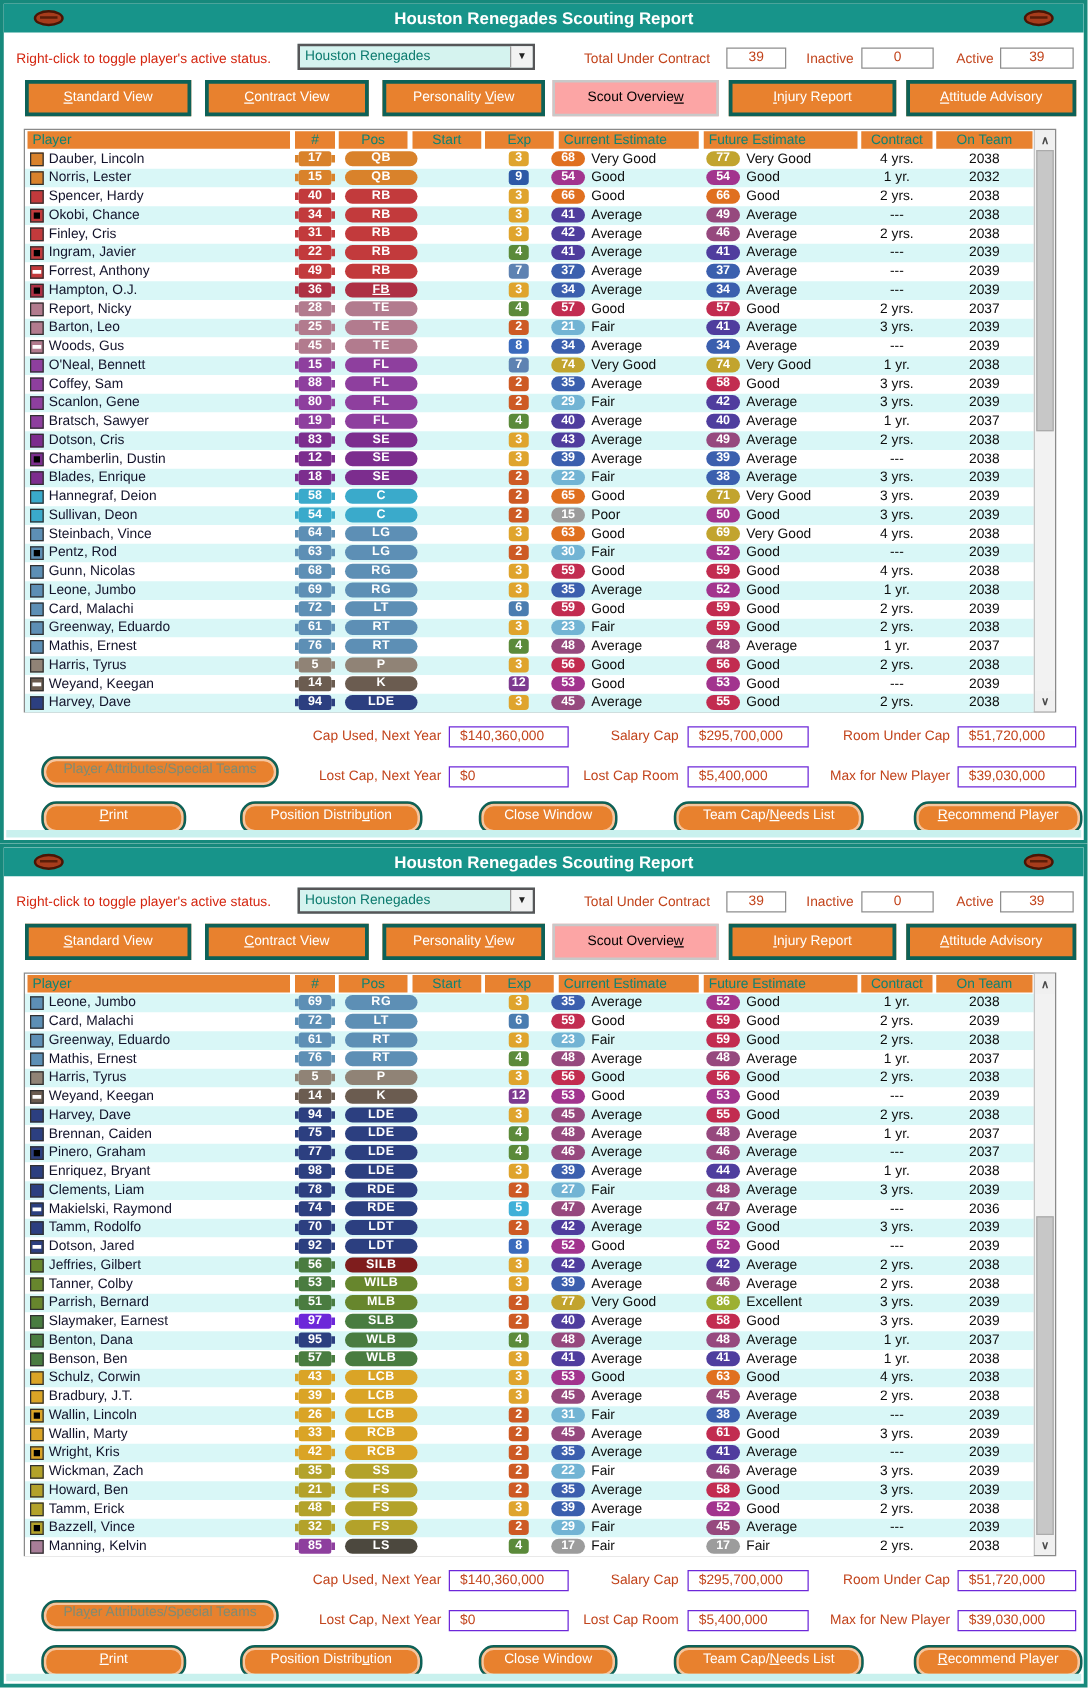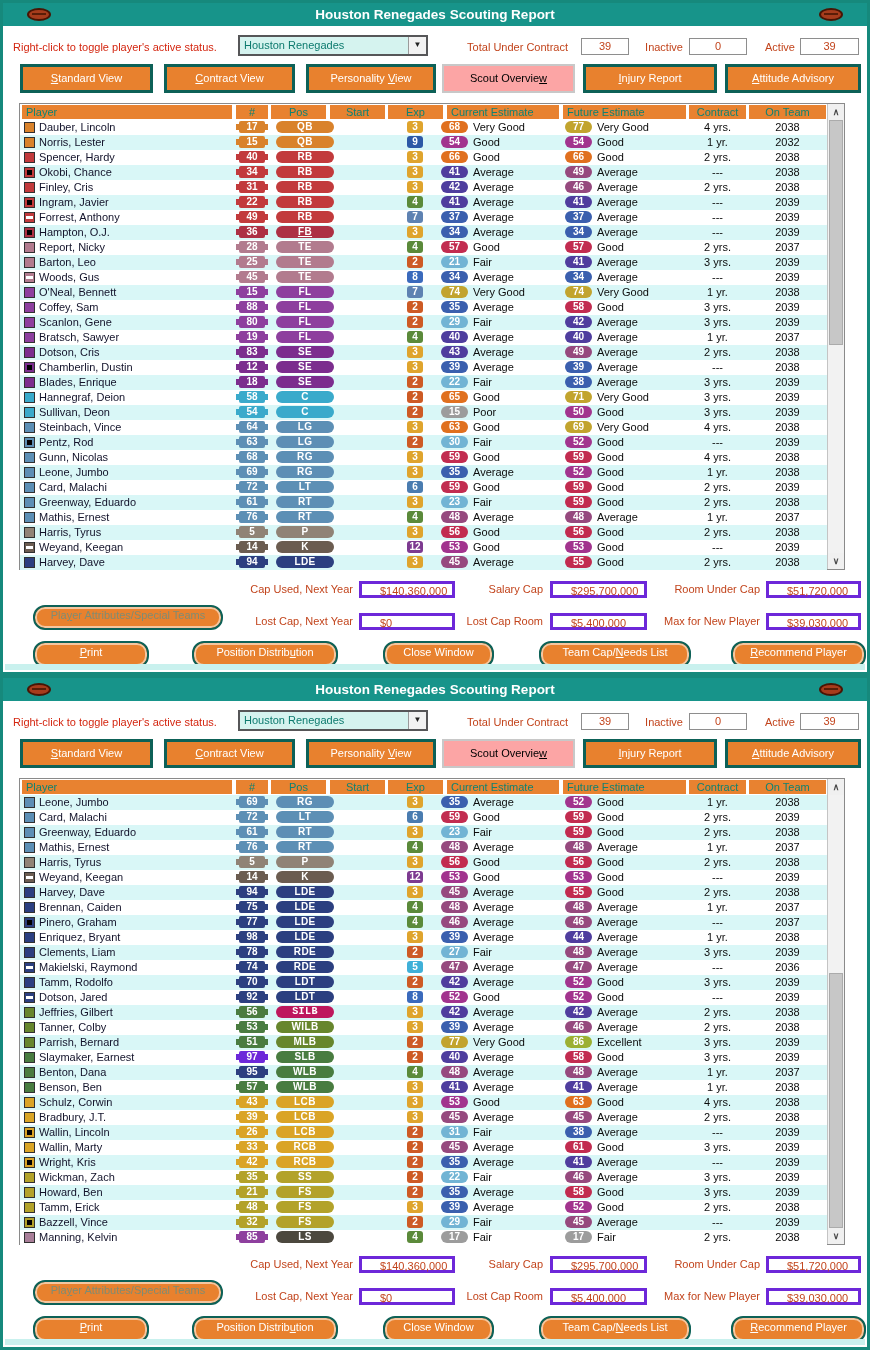--- a/index.html
+++ b/index.html
@@ -35,21 +35,21 @@
   .pospill{position:absolute;left:256px;top:1px;width:58px;height:12px;border-radius:7px;color:#fff;font-weight:bold;font-size:10px;text-align:center;line-height:12px;letter-spacing:.4px;}
   .expb{position:absolute;left:387px;top:1px;width:16px;height:12px;border-radius:3px;color:#fff;font-weight:bold;font-size:10px;text-align:center;line-height:12px;}
   .estb{position:absolute;top:1px;width:27px;height:12px;border-radius:7px;color:#fff;font-weight:bold;font-size:10px;text-align:center;line-height:12px;}
   .estl{position:absolute;top:1px;color:#0c0c0c;}
   .ctr{position:absolute;top:1px;text-align:center;color:#0c0c0c;}
   .sbar{position:absolute;right:0;top:0;width:17px;height:100%;background:#f2f2f2;border-left:1px solid #c4c4c4;box-sizing:border-box;}
   .sarrow{position:absolute;left:0;width:16px;height:16px;background:#f0f0f0;color:#4a4a4a;font-size:9px;font-weight:bold;text-align:center;line-height:16px;}
   .sarrow.up{top:0;} .sarrow.down{bottom:0;}
   .sthumb{position:absolute;left:1px;width:14px;background:#c7c7c7;border:1px solid #ababab;box-sizing:border-box;}
   .caplabel{position:absolute;color:#c2441c;font-size:11px;text-align:right;}
-  .capbox{position:absolute;height:17px;background:#fff;border:3px solid #6d28d9;color:#c2441c;font-size:11px;line-height:15px;padding-left:18px;box-sizing:border-box;}
+  .capbox{position:absolute;height:17px;background:#fff;border:1px solid #6d28d9;color:#c2441c;font-size:11px;line-height:15px;padding-left:8px;box-sizing:border-box;}
   .pillbtn{position:absolute;background:#e8812e;border:2px solid #0d6157;border-radius:12px;color:#fff;font-size:11px;text-align:center;box-shadow:inset 0 0 0 2px rgba(255,255,255,.55);cursor:default;}
   .attrbtn{left:30px;top:602px;width:186px;height:21px;line-height:17px;color:#7e8c74;}
   .abtn{top:638px;height:23px;line-height:19px;}
   .bstrip{position:absolute;left:2px;right:2px;bottom:2px;height:6px;background:#c9f1ee;}
 </style>
 </head>
 <body>
 
   <div class="window">
     <div class="titlebar">
@@ -732,21 +732,21 @@
           <div class="estl" style="left: 453px;">Good</div>
           <div class="estb" style="background: rgb(162, 52, 142); left: 545px;">52</div>
           <div class="estl" style="left: 577px;">Good</div>
           <div class="ctr" style="left: 669px; width: 57px;">---</div>
           <div class="ctr" style="left: 729px; width: 77px;">2039</div>
         </div>
         <div class="trow alt">
           <div class="sq" style="background: rgb(103, 134, 45);"></div>
           <div class="pname">Jeffries, Gilbert</div>
           <div class="numb" style="background: rgb(74, 124, 64);">56</div>
-          <div class="pospill" style="background: #be185d; font-family: Liberation Mono, monospace;">SILB</div>
+          <div class="pospill" style="background: #7f1d1d;">SILB</div>
           <div class="expb" style="background: rgb(223, 164, 45);">3</div>
           <div class="estb" style="background: rgb(79, 61, 158); left: 421px;">42</div>
           <div class="estl" style="left: 453px;">Average</div>
           <div class="estb" style="background: rgb(79, 61, 158); left: 545px;">42</div>
           <div class="estl" style="left: 577px;">Average</div>
           <div class="ctr" style="left: 669px; width: 57px;">2 yrs.</div>
           <div class="ctr" style="left: 729px; width: 77px;">2038</div>
         </div>
         <div class="trow">
           <div class="sq" style="background: rgb(103, 134, 45);"></div>

